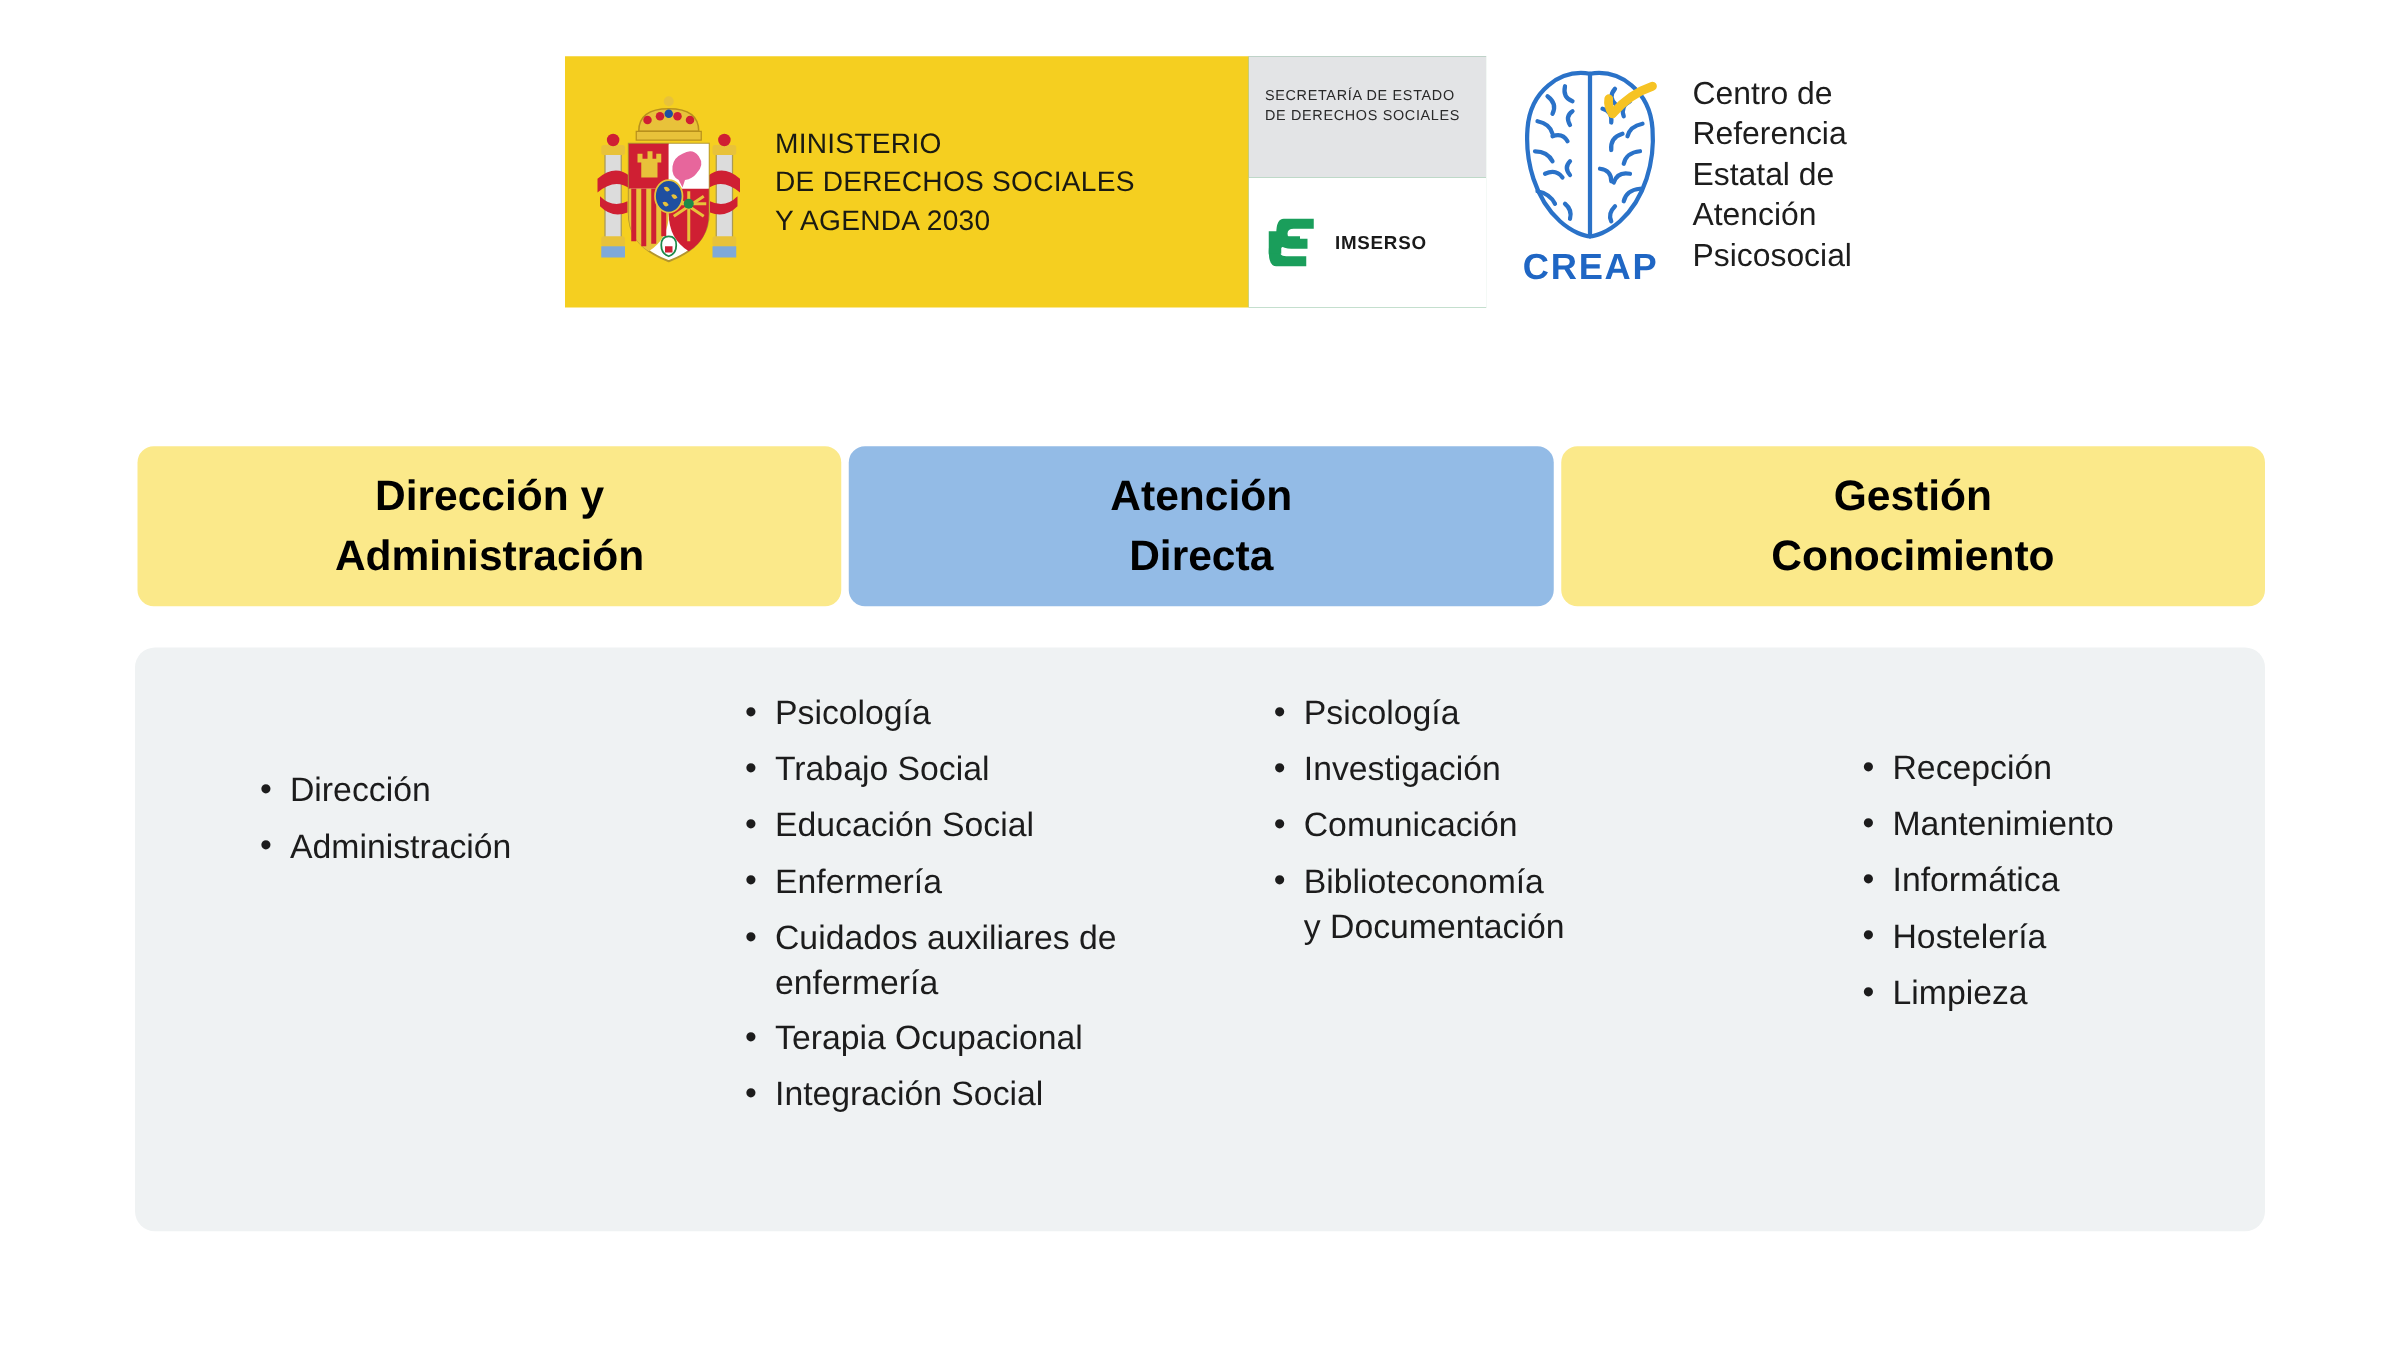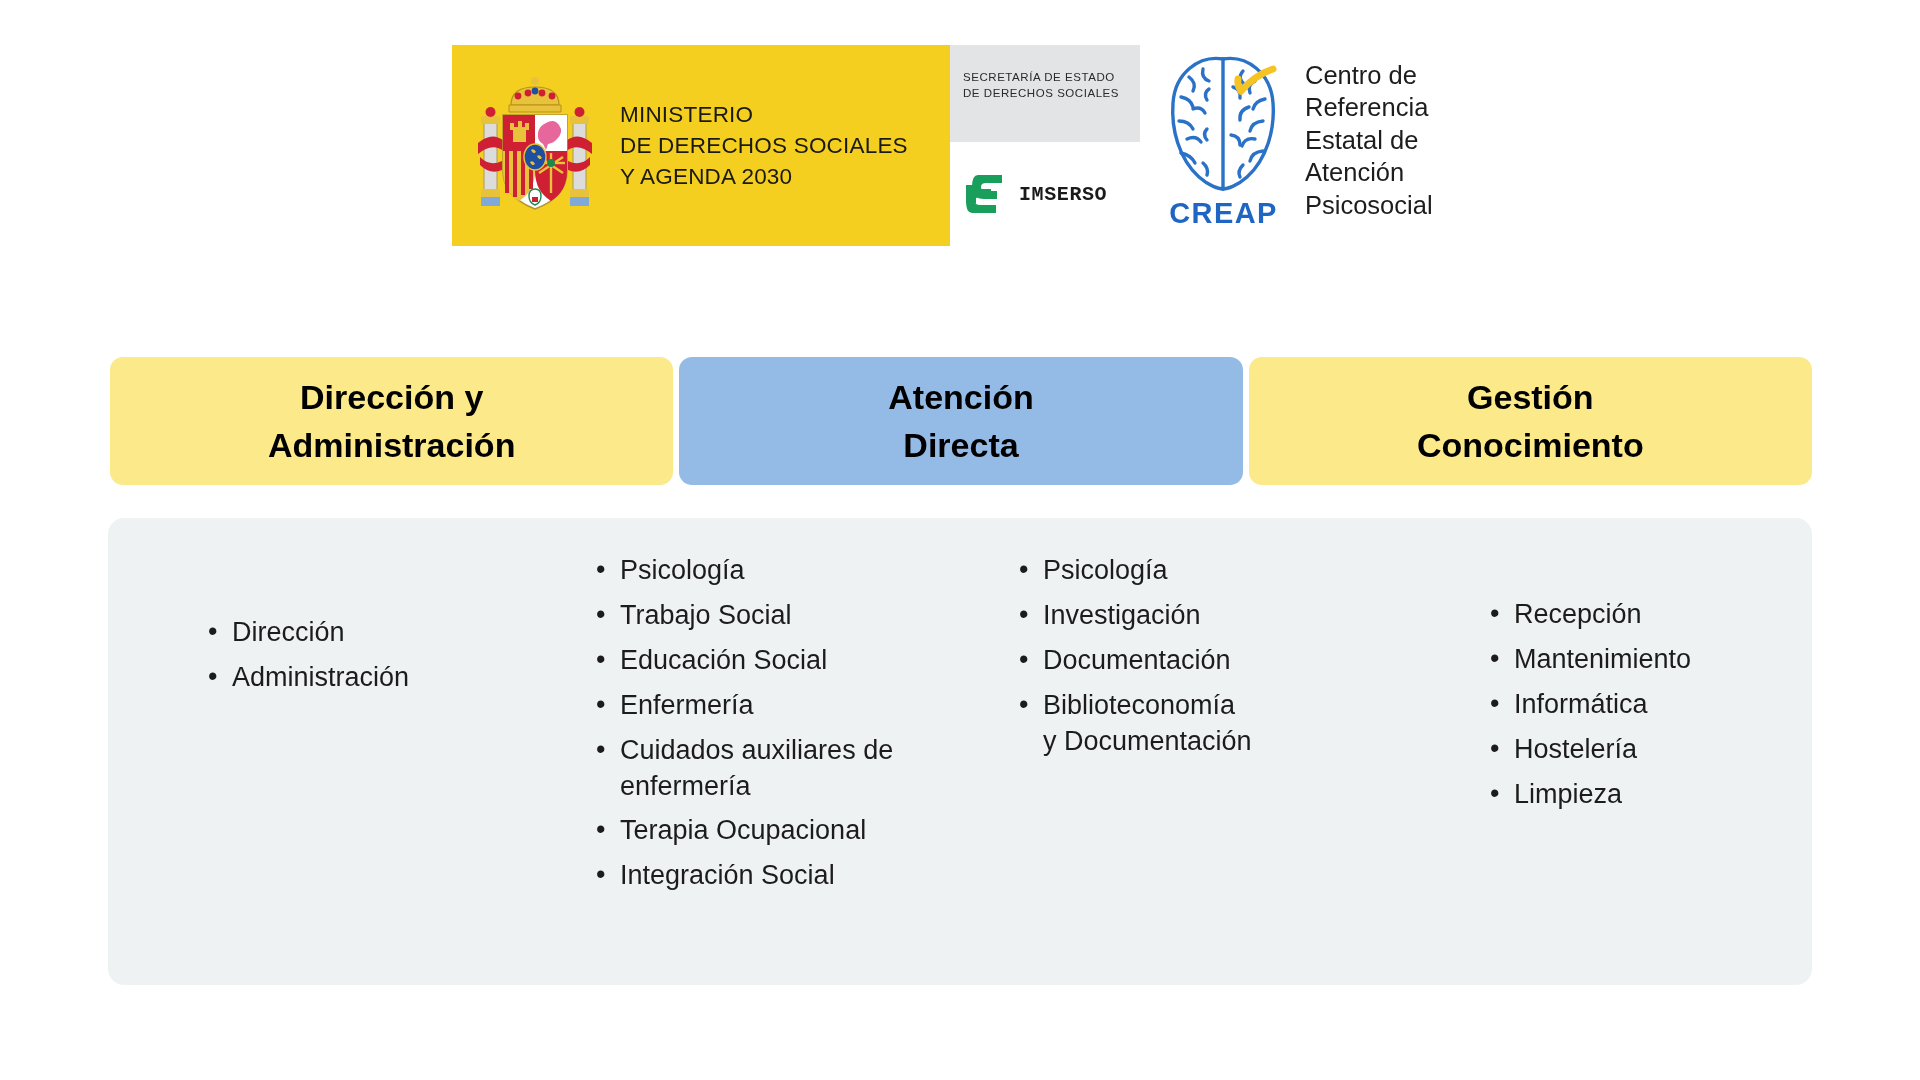--- a/index.html
+++ b/index.html
@@ -24,21 +24,21 @@
   .logo-strip {
     position: absolute;
     left: 452px;
     top: 45px;
     height: 201px;
     display: flex;
     align-items: stretch;
   }
 
   .ministry-band {
-    width: 498px;
+    width: 547px;
     background: #f5cf20;
     display: flex;
     align-items: center;
     padding-left: 24px;
   }
 
   .coat-of-arms {
     width: 118px;
     height: 150px;
     flex: 0 0 118px;
@@ -79,25 +79,24 @@
   .imserso-row {
     flex: 1;
     display: flex;
     align-items: center;
     padding-left: 14px;
     background: #ffffff;
   }
   .imserso-mark { width: 46px; height: 42px; flex: 0 0 46px; }
   .imserso-word {
     margin-left: 9px;
-    font-size: 20px;
+    font-size: 15px;
     font-weight: 700;
     letter-spacing: 0.6px;
     color: #1a1a1a;
-    font-family: Liberation Mono, monospace;
   }
 
   
   .creap-block {
     display: flex;
     align-items: flex-start;
     padding-left: 17px;
     background: #ffffff;
   }
   .creap-logo {
@@ -383,21 +382,21 @@
 enfermería</li>
         <li>Terapia Ocupacional</li>
         <li>Integración Social</li>
       </ul>
     </div>
 
     <div class="col col-3">
       <ul>
         <li>Psicología</li>
         <li>Investigación</li>
-        <li>Documentación</li>
+        <li>Comunicación</li>
         <li>Biblioteconomía
 y Documentación</li>
       </ul>
     </div>
 
     <div class="col col-4">
       <ul>
         <li>Recepción</li>
         <li>Mantenimiento</li>
         <li>Informática</li>

